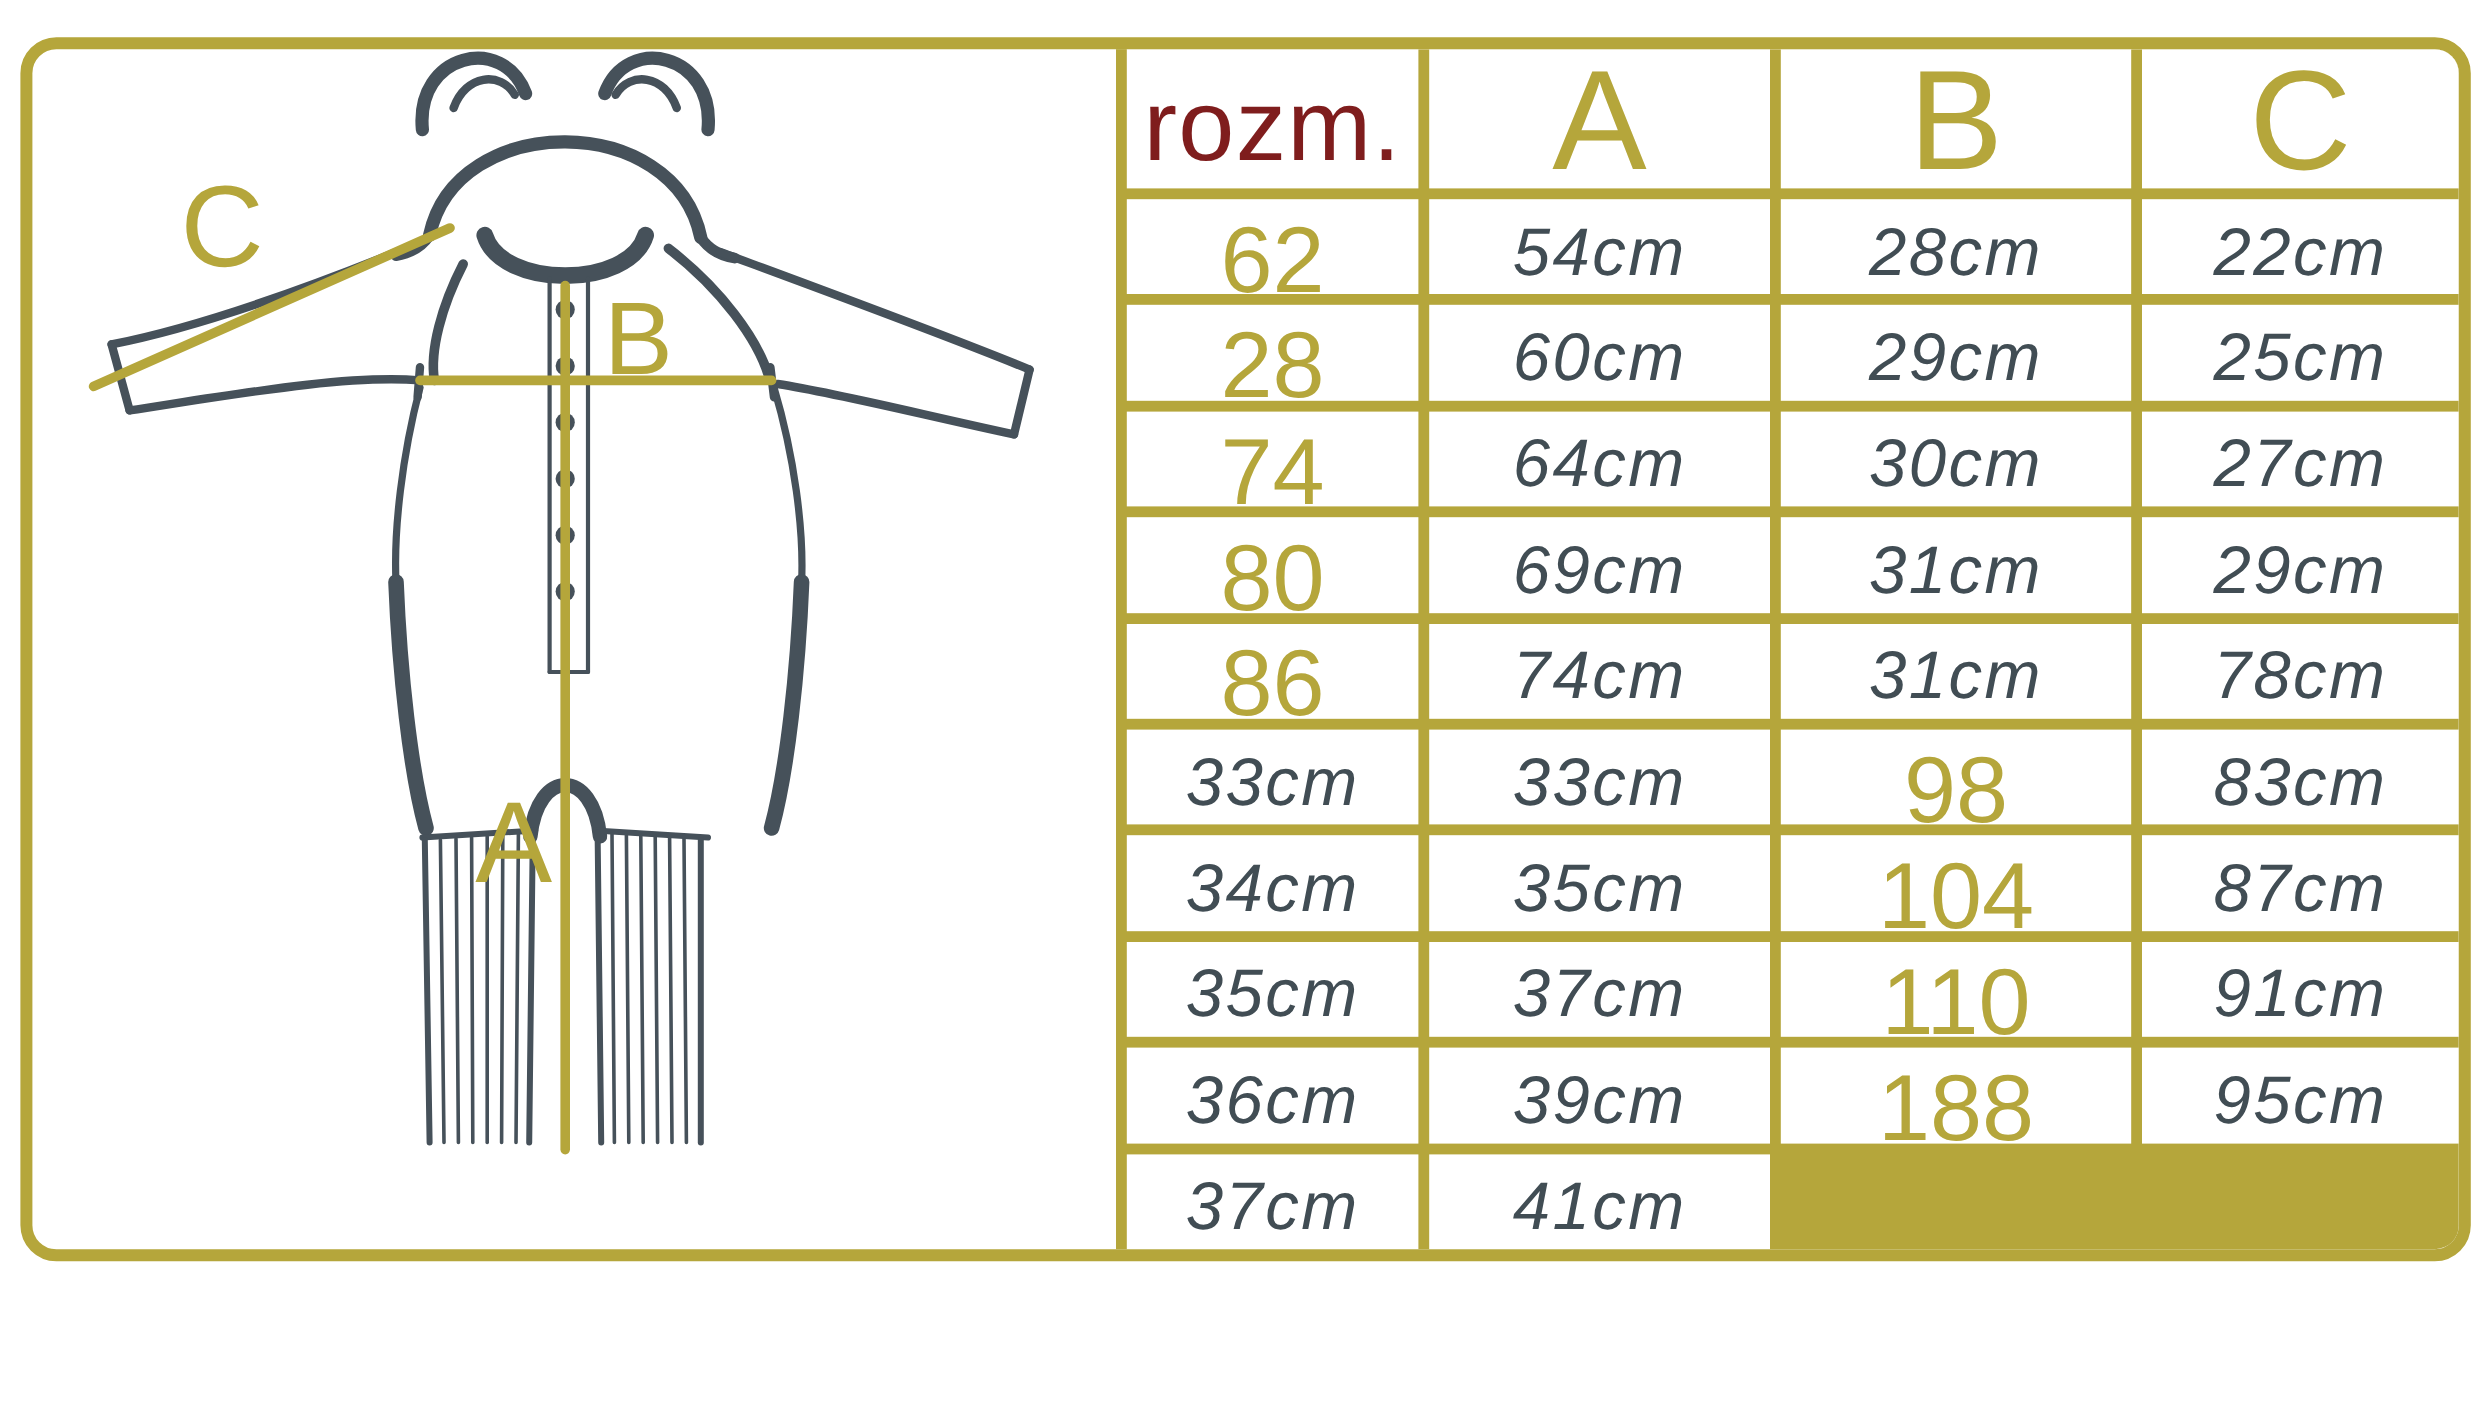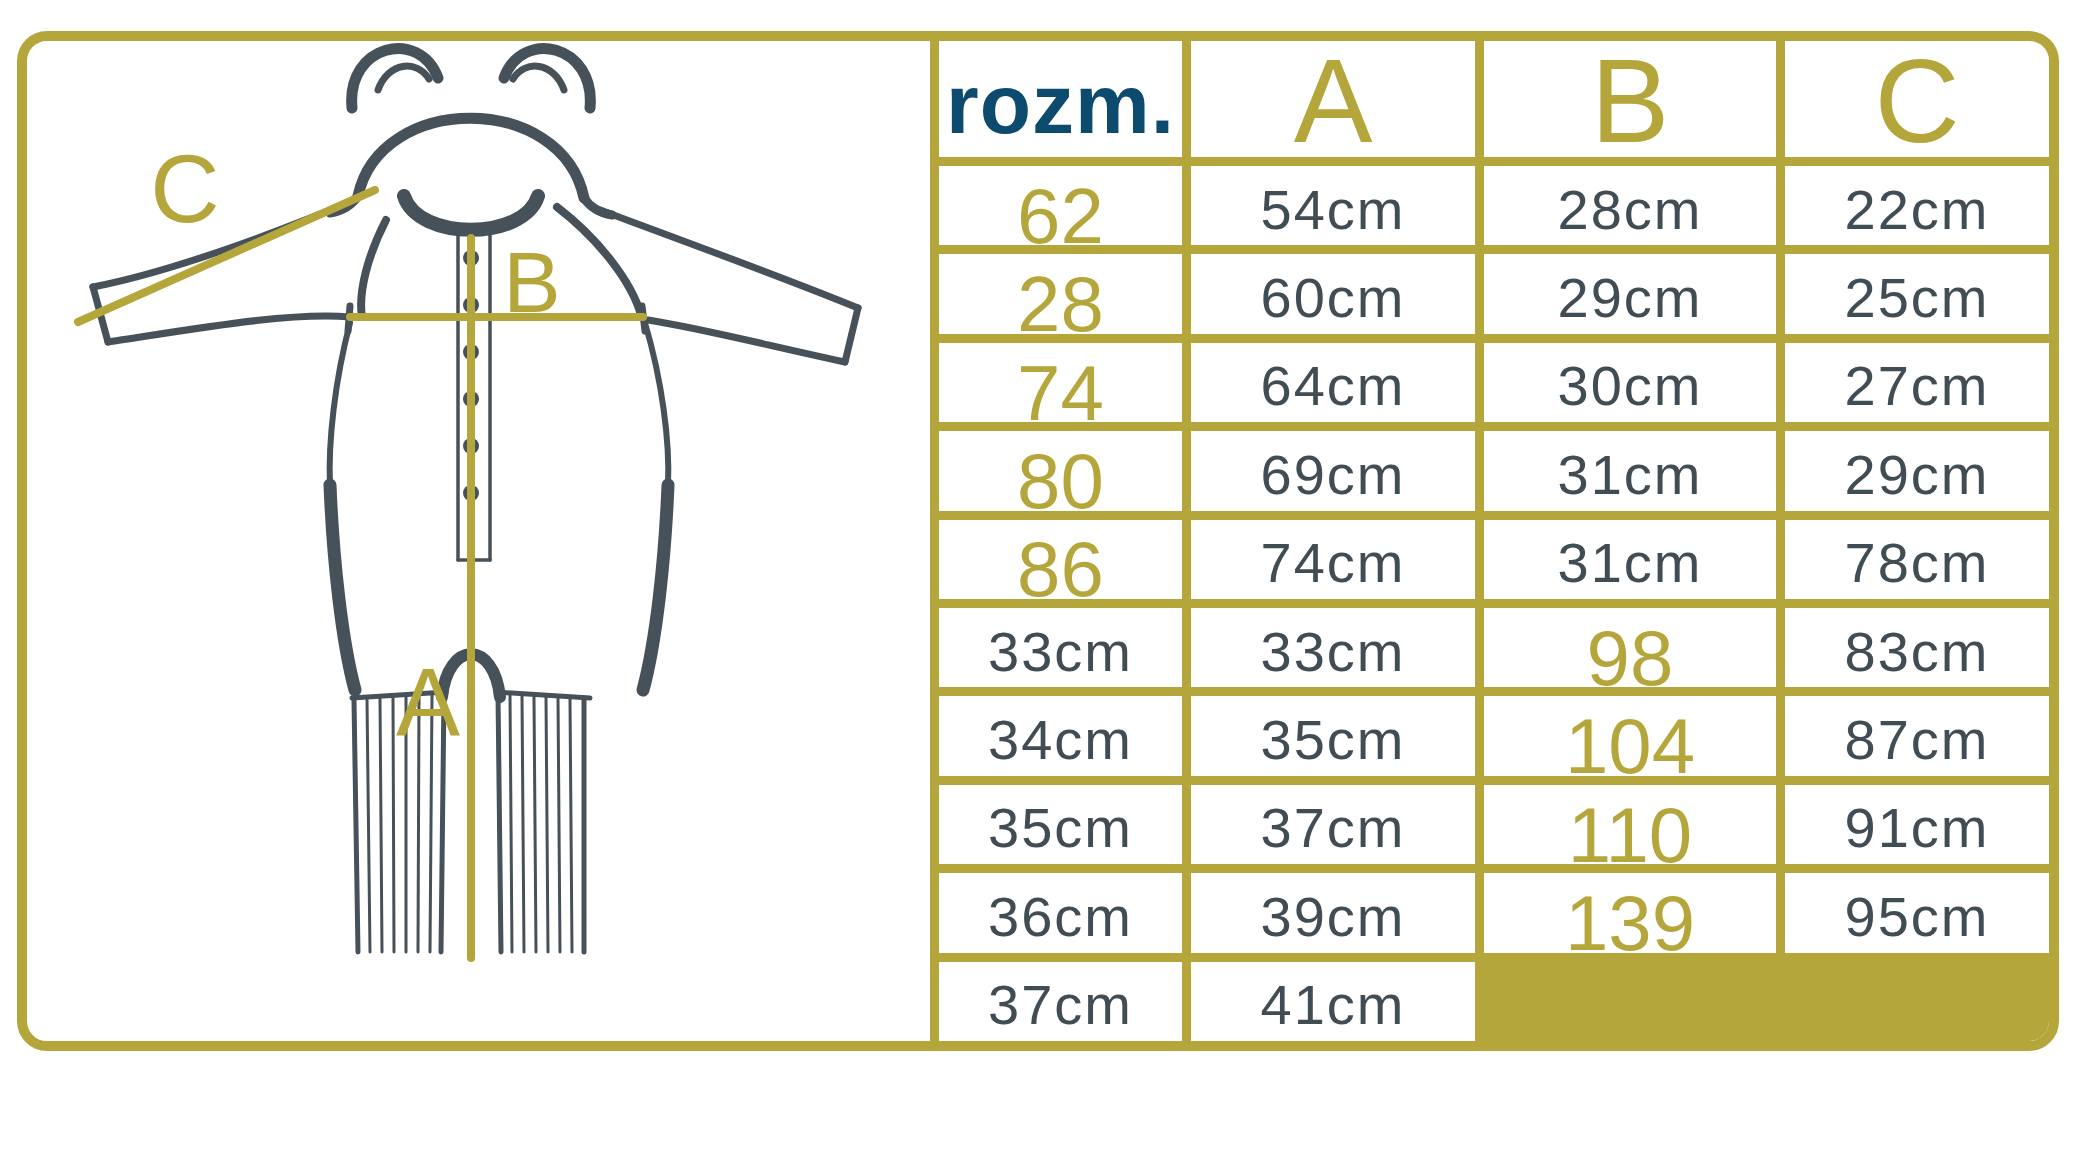--- a/index.html
+++ b/index.html
@@ -36,41 +36,41 @@
   .cell{
     background:#ffffff;
     display:flex;
     align-items:center;
     justify-content:center;
     line-height:1;
     white-space:nowrap;
     overflow:hidden;
   }
   .th-size{
-    color:#0c4a6e;
+    color:#7f1d1d;
     font-size:84px;
     letter-spacing:1px;
     padding-top:10px;
-    font-weight:bold;
   }
   .th-dim{
     color:#b5a63b;
     font-size:118px;
     padding-top:4px;
   }
   .num{
     color:#b5a63b;
     font-size:78px;
     padding-top:20px;
   }
   .val{
     color:#414d54;
     font-size:56px;
     letter-spacing:2px;
     padding-top:8px;
+    font-style:italic;
   }
   
   #garment-svg{
     position:absolute;
     left:40px;top:40px;
     width:880px;height:1010px;
   }
   #garment-svg text{
     font-family:"Liberation Sans", sans-serif;
     fill:#b5a63b;
@@ -125,21 +125,21 @@
       <div class="cell num">104</div>
       <div class="cell val">87cm</div>
       <div class="cell val">35cm</div>
       <div class="cell val">37cm</div>
 
       <div class="cell num">110</div>
       <div class="cell val">91cm</div>
       <div class="cell val">36cm</div>
       <div class="cell val">39cm</div>
 
-      <div class="cell num">139</div>
+      <div class="cell num">188</div>
       <div class="cell val">95cm</div>
       <div class="cell val">37cm</div>
       <div class="cell val">41cm</div>
     </div>
   </div>
 
   <svg id="garment-svg" viewBox="0 0 880 1010">
     <g fill="none" stroke="#46515a" stroke-linecap="round">
 
       <g>

